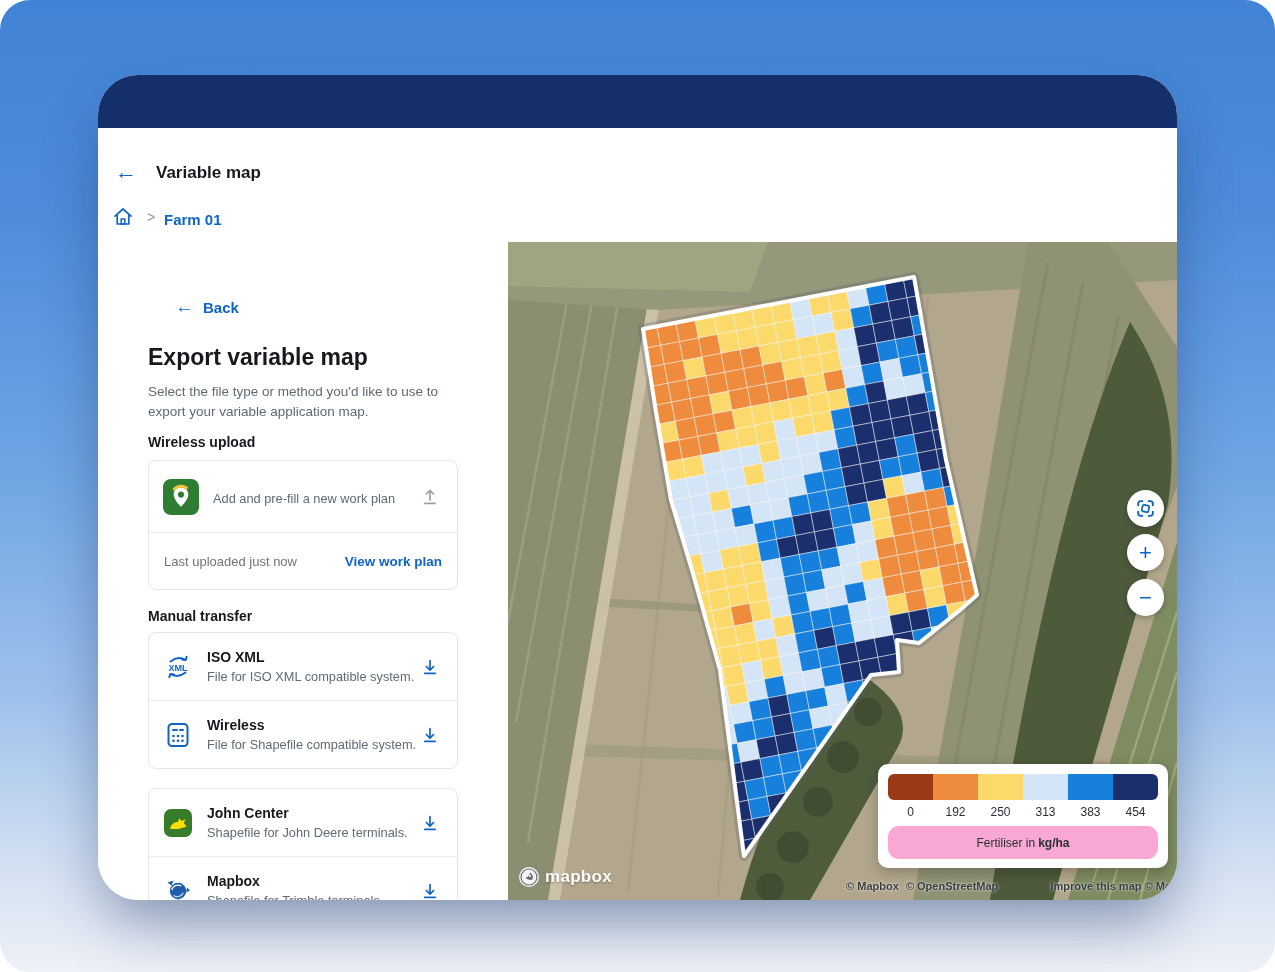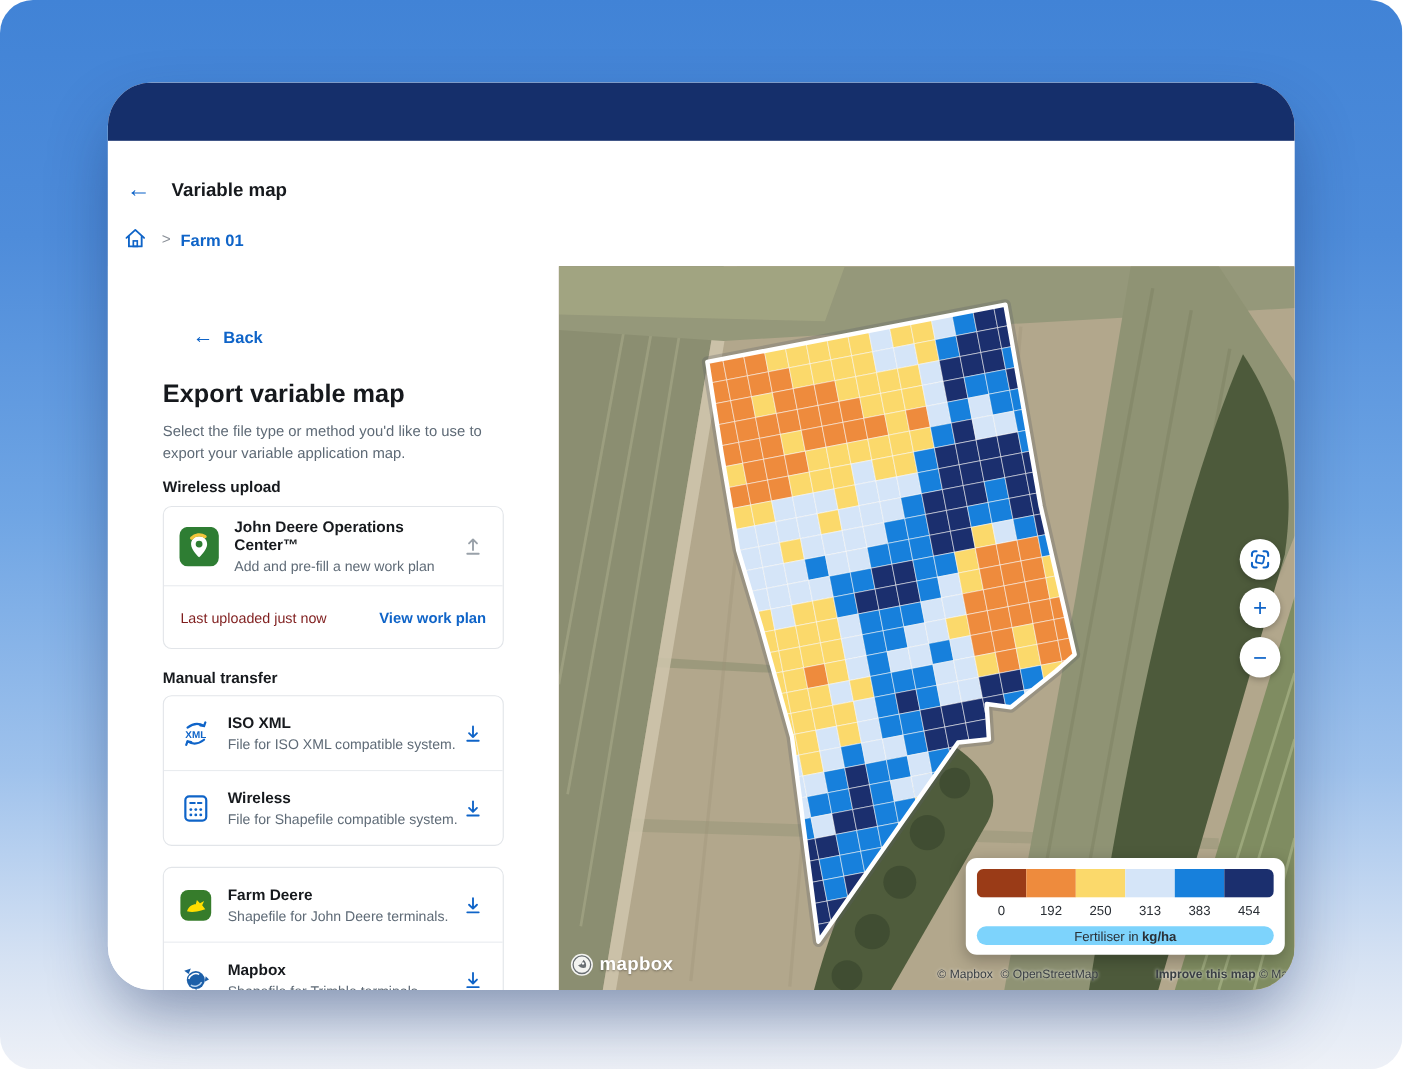--- a/index.html
+++ b/index.html
@@ -22,39 +22,39 @@
   .desc{position:absolute;left:50px;top:140px;width:312px;font-size:13.5px;line-height:20px;color:#5E6A76;}
   .sec-h{position:absolute;left:50px;font-size:14px;font-weight:700;color:#16191D;}
   .card{position:absolute;left:50px;width:310px;background:#fff;border:1px solid #E2E5E9;border-radius:8px;box-sizing:border-box;}
   .row{position:relative;display:flex;align-items:center;padding:0 14px;}
   .row + .row{border-top:1px solid #E9ECEF;}
   .row .txt{margin-left:14px;flex:1;min-width:0;}
   .row .t1{font-size:14px;font-weight:700;color:#16191D;}
   .row .t2{font-size:12.8px;color:#5E6A76;margin-top:4px;}
   .icon-btn{width:26px;height:26px;display:flex;align-items:center;justify-content:center;cursor:pointer;flex:0 0 auto;}
   .status-row{display:flex;align-items:center;justify-content:space-between;padding:0 15px;height:56px;border-top:1px solid #E9ECEF;}
-  .status-txt{font-size:13px;color:#7f1d1d;}
+  .status-txt{font-size:13px;color:#737373;}
   .link{font-size:13.5px;font-weight:700;color:#0F64C8;cursor:pointer;text-align:center;}
   .mapwrap{position:absolute;left:410px;top:167px;width:669px;height:658px;overflow:hidden;background:#B2A78C;}
   .mapwrap svg.scene{position:absolute;left:0;top:0;}
   .ctl{position:absolute;left:619px;width:37px;height:37px;border-radius:50%;background:#fff;box-shadow:0 2px 6px rgba(0,0,0,.25);
     display:flex;align-items:center;justify-content:center;color:#0F64C8;cursor:pointer;}
   .ctl.plus,.ctl.minus{font-size:22px;font-weight:400;}
   .legend{position:absolute;right:9px;bottom:32px;width:290px;background:#fff;border-radius:10px;box-shadow:0 4px 14px rgba(0,0,0,.25);padding:10px 10px 9px;box-sizing:border-box;}
   .legend-bar{display:flex;height:26px;border-radius:6px;overflow:hidden;}
   .legend-bar div{flex:1;}
   .legend-vals{display:flex;margin-top:5px;}
   .legend-vals span{flex:1;text-align:center;font-size:12px;color:#2A2F35;}
-  .legend-pill{margin-top:7px;height:17px;border-radius:11px;background:#7dd3fc;display:flex;align-items:center;justify-content:center;font-size:12px;color:#2A2F35;}
+  .legend-pill{margin-top:7px;height:33px;border-radius:11px;background:#f9a8d4;display:flex;align-items:center;justify-content:center;font-size:12px;color:#2A2F35;}
   .legend-pill b{margin-left:3px;}
   .mblogo{position:absolute;left:10px;bottom:12px;display:flex;align-items:center;gap:5px;cursor:pointer;}
   .mblogo .word{color:#fff;font-size:17px;font-weight:700;letter-spacing:.3px;text-shadow:0 1px 2px rgba(0,0,0,.35);}
   .attrib{position:absolute;right:2px;bottom:8px;white-space:nowrap;font-size:11px;color:#3A3F44;text-shadow:0 0 3px rgba(255,255,255,.9);}
   .attrib b{font-weight:700;padding-left:45px;}
-  .attrib span{margin-right:4px;}
+  .attrib span{margin-right:4px;font-weight:bold;}
 </style>
 </head>
 <body>
 
 <div class="stage">
   <div class="backdrop"></div>
 
   <div class="window">
     <div class="topbar"></div>
 
@@ -83,21 +83,20 @@
 
       <div class="card" style="top:218px;">
         <div class="row" style="height:71px;">
           <svg width="36" height="36" viewBox="0 0 36 36">
             <rect x="0" y="0" width="36" height="36" rx="8" fill="#2E7D33"></rect>
             <path d="M18 8.5 c-4.2 0-7.3 3.1-7.3 7.2 0 5.2 7.3 12 7.3 12 s7.3-6.8 7.3-12 c0-4.1-3.1-7.2-7.3-7.2z" fill="#fff"></path>
             <circle cx="18" cy="15.6" r="3.1" fill="#2E7D33"></circle>
             <path d="M11.2 10.2 a9.5 9.5 0 0 1 12.2 -1.4" stroke="#F3C53C" stroke-width="3" fill="none" stroke-linecap="round"></path>
           </svg>
           <div class="txt">
-            <div class="t1">John Deere Operations Center™</div>
             <div class="t2">Add and pre-fill a new work plan</div>
           </div>
           <div class="icon-btn">
             <svg width="20" height="20" viewBox="0 0 20 20" fill="none">
               <path d="M10 13 V3.5 M6.4 7 L10 3.4 L13.6 7" stroke="#99A1A9" stroke-width="1.7" stroke-linecap="round" stroke-linejoin="round"></path>
               <path d="M4.8 16.4 H15.2" stroke="#99A1A9" stroke-width="1.7" stroke-linecap="round"></path>
             </svg>
           </div>
         </div>
         <div class="status-row">
@@ -152,21 +151,21 @@
         </div>
       </div>
 
       <div class="card" style="top:546px;height:156px;">
         <div class="row" style="height:67px;">
           <svg width="30" height="30" viewBox="0 0 30 30">
             <rect x="1" y="1" width="28" height="28" rx="7" fill="#367C2B"></rect>
             <path d="M7 20.5 c1.2-4.5 4.8-6.5 8-6.5 l1-3.8 2.8 2.9 3.8-2 -1.8 3.8 2.8 3.6 -3.8 1.2 c-3.4 1.2-8.6 1.8-12.8 0.8 z" fill="#FFDE00"></path>
           </svg>
           <div class="txt">
-            <div class="t1">Farm Deere</div>
+            <div class="t1">John Center</div>
             <div class="t2">Shapefile for John Deere terminals.</div>
           </div>
           <div class="icon-btn">
             <svg width="20" height="20" viewBox="0 0 20 20" fill="none">
               <path d="M10 3.5 V13 M6.4 9.5 L10 13.1 L13.6 9.5" stroke="#0F64C8" stroke-width="1.7" stroke-linecap="round" stroke-linejoin="round"></path>
               <path d="M4.8 16.4 H15.2" stroke="#0F64C8" stroke-width="1.7" stroke-linecap="round"></path>
             </svg>
           </div>
         </div>
         <div class="row" style="height:67px;">

